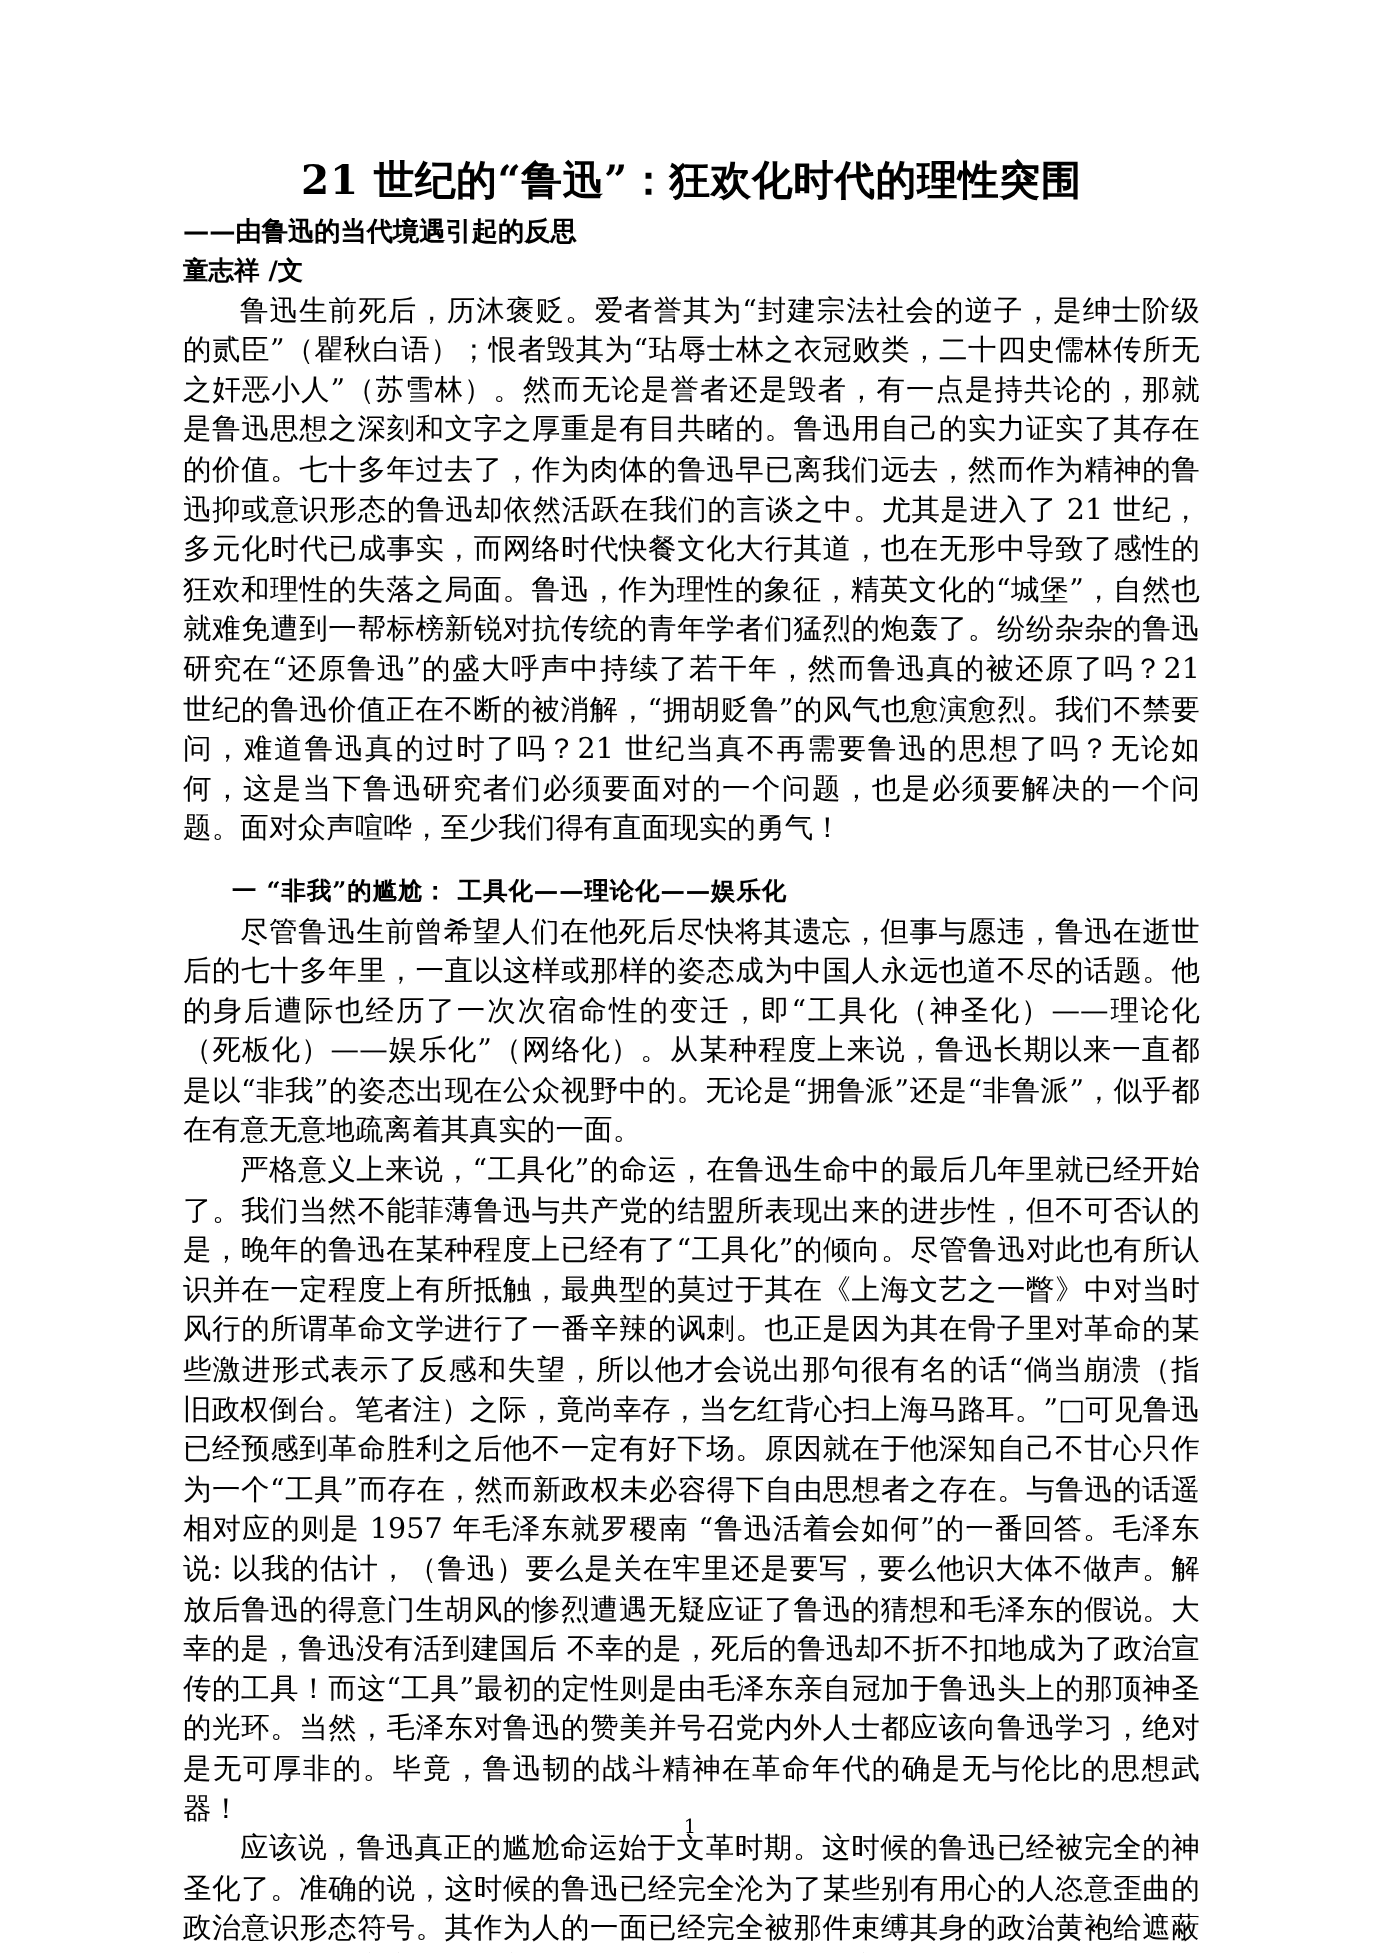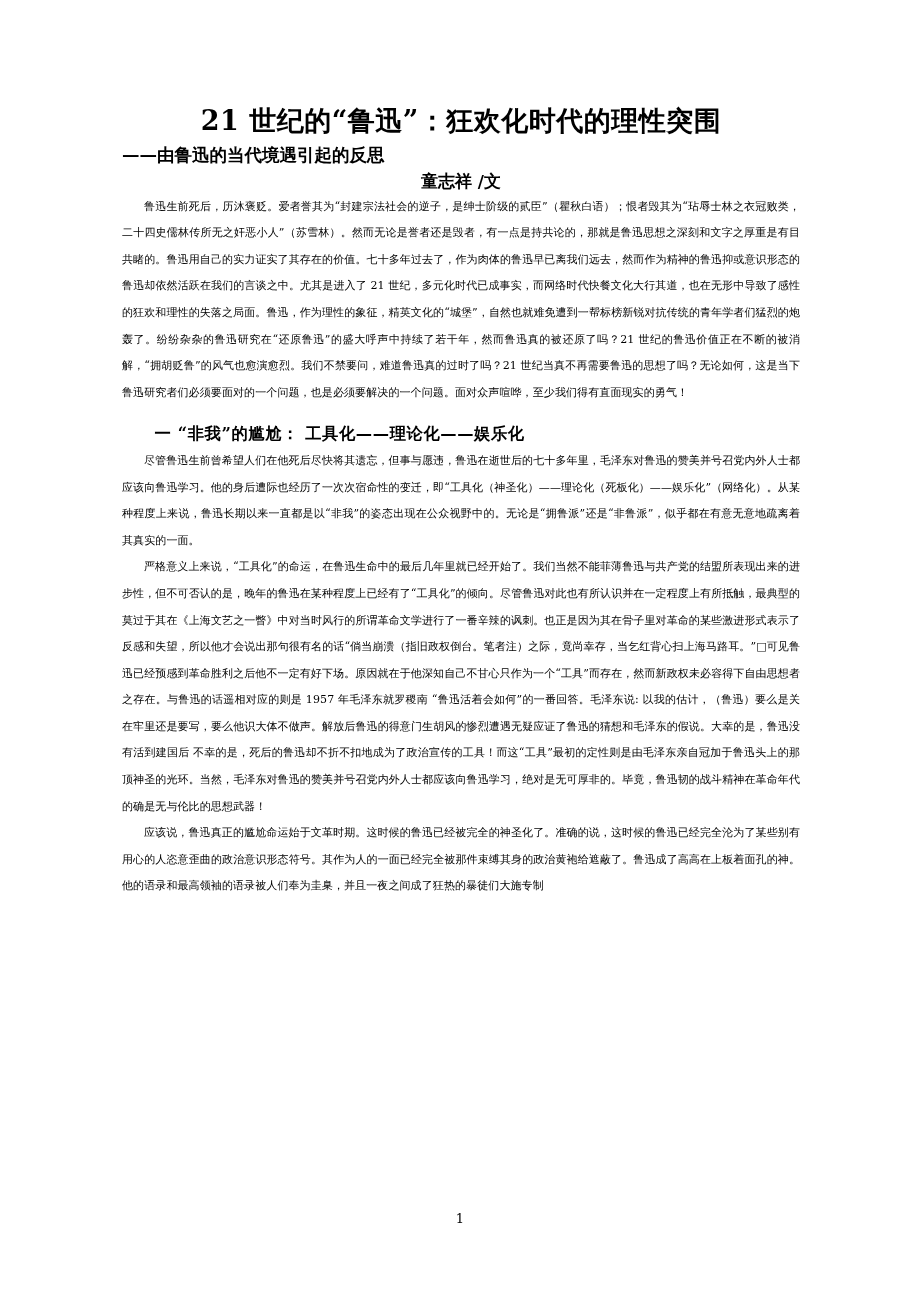--- a/index.html
+++ b/index.html
@@ -38,27 +38,27 @@
     font-family: "DejaVu Serif", "Liberation Serif", serif;
     font-size: 17.5px;
     font-weight: bold;
     line-height: 1.3;
     margin: 0 0 3px 0;
   }
   .doc-byline {
     font-family: "DejaVu Serif", "Liberation Serif", serif;
     font-size: 17px;
     font-weight: bold;
-    text-align: center;
+    text-align: left;
     line-height: 1.3;
     margin: 0 0 2px 0;
   }
   p.body-text {
     font-family: "DejaVu Serif", "Liberation Serif", serif;
-    font-size: 11px;
+    font-size: 19px;
     line-height: 26.6px;
     text-align: justify;
     text-justify: inter-ideograph;
     text-indent: 2em;
     margin: 0;
     word-break: break-all;
     letter-spacing: 0.1px;
   }
   p.section-heading {
     font-family: "DejaVu Serif", "Liberation Serif", serif;
@@ -91,21 +91,21 @@
 
     <div class="doc-subtitle">——由鲁迅的当代境遇引起的反思</div>
 
     <div class="doc-byline">童志祥 /文</div>
 
     <p class="body-text">鲁迅生前死后，历沐褒贬。爱者誉其为“封建宗法社会的逆子，是绅士阶级的贰臣”（瞿秋白语）；恨者毁其为“玷辱士林之衣冠败类，二十四史儒林传所无之奸恶小人”（苏雪林）。然而无论是誉者还是毁者，有一点是持共论的，那就是鲁迅思想之深刻和文字之厚重是有目共睹的。鲁迅用自己的实力证实了其存在的价值。七十多年过去了，作为肉体的鲁迅早已离我们远去，然而作为精神的鲁迅抑或意识形态的鲁迅却依然活跃在我们的言谈之中。尤其是进入了 21 世纪，多元化时代已成事实，而网络时代快餐文化大行其道，也在无形中导致了感性的狂欢和理性的失落之局面。鲁迅，作为理性的象征，精英文化的“城堡”，自然也就难免遭到一帮标榜新锐对抗传统的青年学者们猛烈的炮轰了。纷纷杂杂的鲁迅研究在“还原鲁迅”的盛大呼声中持续了若干年，然而鲁迅真的被还原了吗？21 世纪的鲁迅价值正在不断的被消解，“拥胡贬鲁”的风气也愈演愈烈。我们不禁要问，难道鲁迅真的过时了吗？21 世纪当真不再需要鲁迅的思想了吗？无论如何，这是当下鲁迅研究者们必须要面对的一个问题，也是必须要解决的一个问题。面对众声喧哗，至少我们得有直面现实的勇气！</p>
 
     <p class="section-heading">一 “非我”的尴尬： 工具化——理论化——娱乐化</p>
 
 
-    <p class="body-text">尽管鲁迅生前曾希望人们在他死后尽快将其遗忘，但事与愿违，鲁迅在逝世后的七十多年里，毛泽东对鲁迅的赞美并号召党内外人士都应该向鲁迅学习。他的身后遭际也经历了一次次宿命性的变迁，即“工具化（神圣化）——理论化（死板化）——娱乐化”（网络化）。从某种程度上来说，鲁迅长期以来一直都是以“非我”的姿态出现在公众视野中的。无论是“拥鲁派”还是“非鲁派”，似乎都在有意无意地疏离着其真实的一面。</p>
+    <p class="body-text">尽管鲁迅生前曾希望人们在他死后尽快将其遗忘，但事与愿违，鲁迅在逝世后的七十多年里，一直以这样或那样的姿态成为中国人永远也道不尽的话题。他的身后遭际也经历了一次次宿命性的变迁，即“工具化（神圣化）——理论化（死板化）——娱乐化”（网络化）。从某种程度上来说，鲁迅长期以来一直都是以“非我”的姿态出现在公众视野中的。无论是“拥鲁派”还是“非鲁派”，似乎都在有意无意地疏离着其真实的一面。</p>
 
     <p class="body-text">严格意义上来说，“工具化”的命运，在鲁迅生命中的最后几年里就已经开始了。我们当然不能菲薄鲁迅与共产党的结盟所表现出来的进步性，但不可否认的是，晚年的鲁迅在某种程度上已经有了“工具化”的倾向。尽管鲁迅对此也有所认识并在一定程度上有所抵触，最典型的莫过于其在《上海文艺之一瞥》中对当时风行的所谓革命文学进行了一番辛辣的讽刺。也正是因为其在骨子里对革命的某些激进形式表示了反感和失望，所以他才会说出那句很有名的话“倘当崩溃（指旧政权倒台。笔者注）之际，竟尚幸存，当乞红背心扫上海马路耳。”□可见鲁迅已经预感到革命胜利之后他不一定有好下场。原因就在于他深知自己不甘心只作为一个“工具”而存在，然而新政权未必容得下自由思想者之存在。与鲁迅的话遥相对应的则是 1957 年毛泽东就罗稷南 “鲁迅活着会如何”的一番回答。毛泽东说: 以我的估计，（鲁迅）要么是关在牢里还是要写，要么他识大体不做声。解放后鲁迅的得意门生胡风的惨烈遭遇无疑应证了鲁迅的猜想和毛泽东的假说。大幸的是，鲁迅没有活到建国后 不幸的是，死后的鲁迅却不折不扣地成为了政治宣传的工具！而这“工具”最初的定性则是由毛泽东亲自冠加于鲁迅头上的那顶神圣的光环。当然，毛泽东对鲁迅的赞美并号召党内外人士都应该向鲁迅学习，绝对是无可厚非的。毕竟，鲁迅韧的战斗精神在革命年代的确是无与伦比的思想武器！</p>
 
     <p class="body-text">应该说，鲁迅真正的尴尬命运始于文革时期。这时候的鲁迅已经被完全的神圣化了。准确的说，这时候的鲁迅已经完全沦为了某些别有用心的人恣意歪曲的政治意识形态符号。其作为人的一面已经完全被那件束缚其身的政治黄袍给遮蔽了。鲁迅成了高高在上板着面孔的神。他的语录和最高领袖的语录被人们奉为圭臬，并且一夜之间成了狂热的暴徒们大施专制</p>
 
   </div>
 
   <div class="page-number">1</div>
 </div>
 

